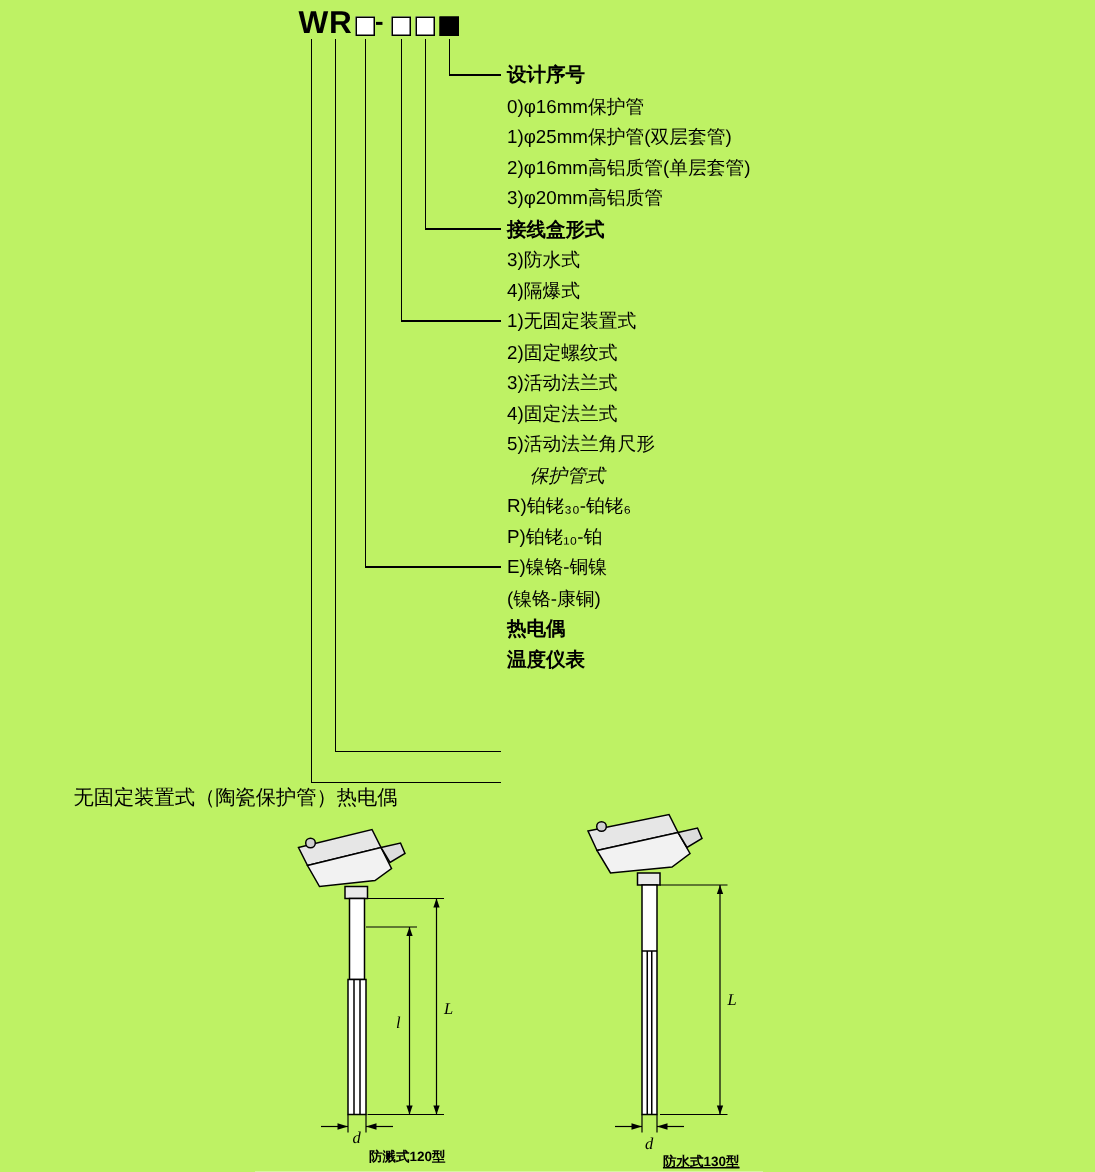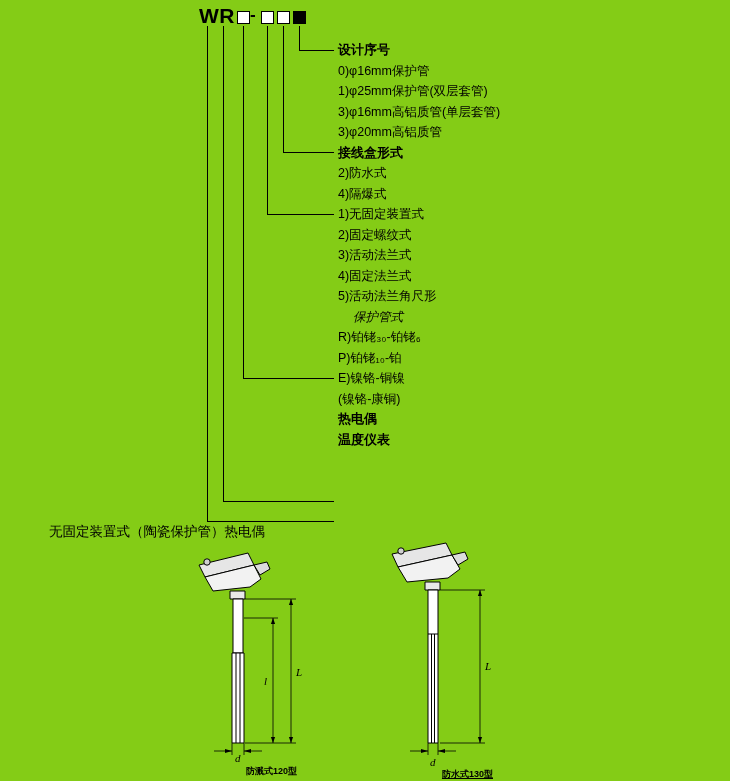--- a/index.html
+++ b/index.html
@@ -1,21 +1,21 @@
 <!DOCTYPE html>
 <html><head>
 <meta charset="utf-8">
 <style>
   * { margin:0; padding:0; box-sizing:border-box; }
   html,body { background:#fff; }
   body {
     width:730px; height:781px; position:relative; overflow:hidden;
     font-family:"Liberation Sans","DejaVu Sans",sans-serif; color:#000;
   }
-  .page { position:absolute; inset:0; background:#84cc16; }
+  .page { position:absolute; inset:0; background:#bef264; }
 
   .connectors { position:absolute; left:0; top:0; }
   .connectors path { stroke:#000; stroke-width:1; fill:none; shape-rendering:crispEdges; }
 
   .model { position:absolute; left:0; top:4px; width:730px; height:24px; }
   .model .prefix { position:absolute; left:199px; top:0; font-size:21px; font-weight:bold; letter-spacing:.5px; }
   .model .dash { position:absolute; left:250px; top:1px; font-size:17px; font-weight:bold; }
   .model .box { position:absolute; top:7px; width:13px; height:13px; border:1.6px solid #000; background:#fff; }
   .model .box.filled { background:#000; }
   .b1{left:237px}.b2{left:261px}.b3{left:277px}.b4{left:293px}
@@ -59,25 +59,25 @@
     <span class="dash">-</span>
     <span class="box b2"></span>
     <span class="box b3"></span>
     <span class="box b4 filled"></span>
   </div>
 
   <div class="legend">
     <div class="row hd">设计序号</div>
     <div class="row">0)φ16mm保护管</div>
     <div class="row">1)φ25mm保护管(双层套管)</div>
-    <div class="row">3)φ16mm高铝质管(单层套管)</div>
+    <div class="row">2)φ16mm高铝质管(单层套管)</div>
     <div class="row">3)φ20mm高铝质管</div>
 
     <div class="row hd">接线盒形式</div>
-    <div class="row">2)防水式</div>
+    <div class="row">3)防水式</div>
     <div class="row">4)隔爆式</div>
 
     <div class="row">1)无固定装置式</div>
     <div class="row">2)固定螺纹式</div>
     <div class="row">3)活动法兰式</div>
     <div class="row">4)固定法兰式</div>
     <div class="row">5)活动法兰角尺形</div>
     <div class="row indent">保护管式</div>
 
     <div class="row">R)铂铑₃₀-铂铑₆</div>

